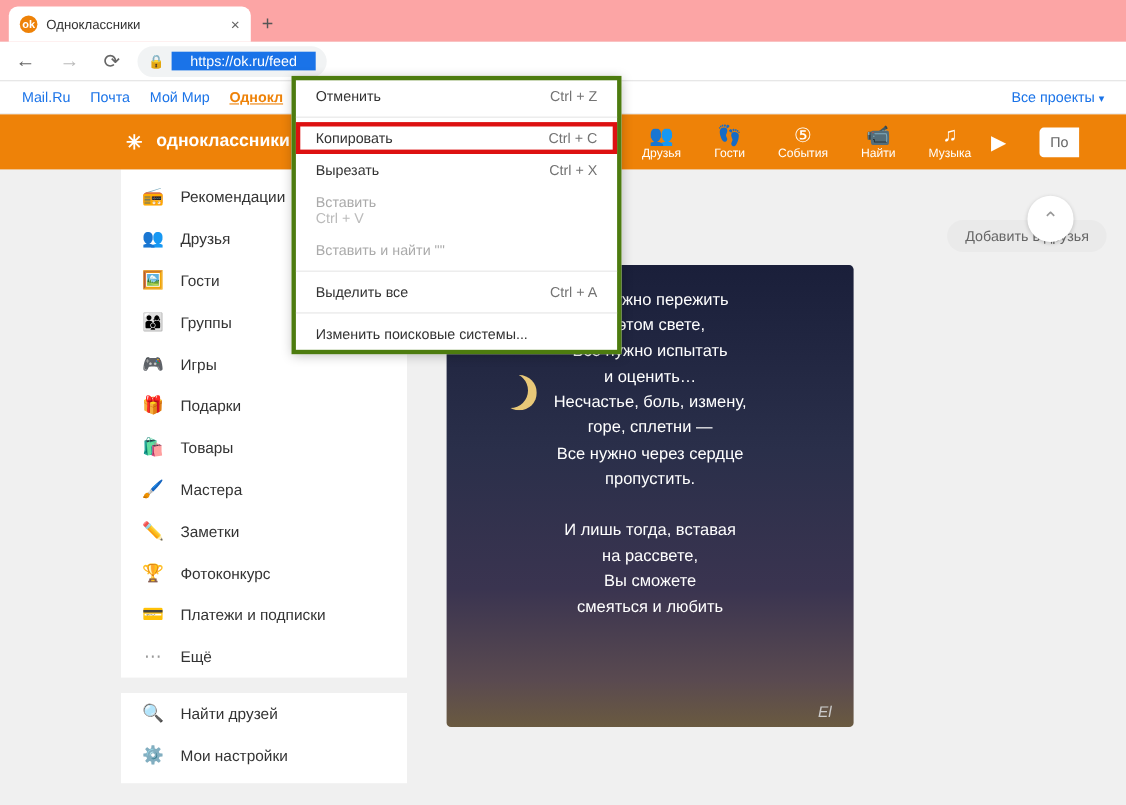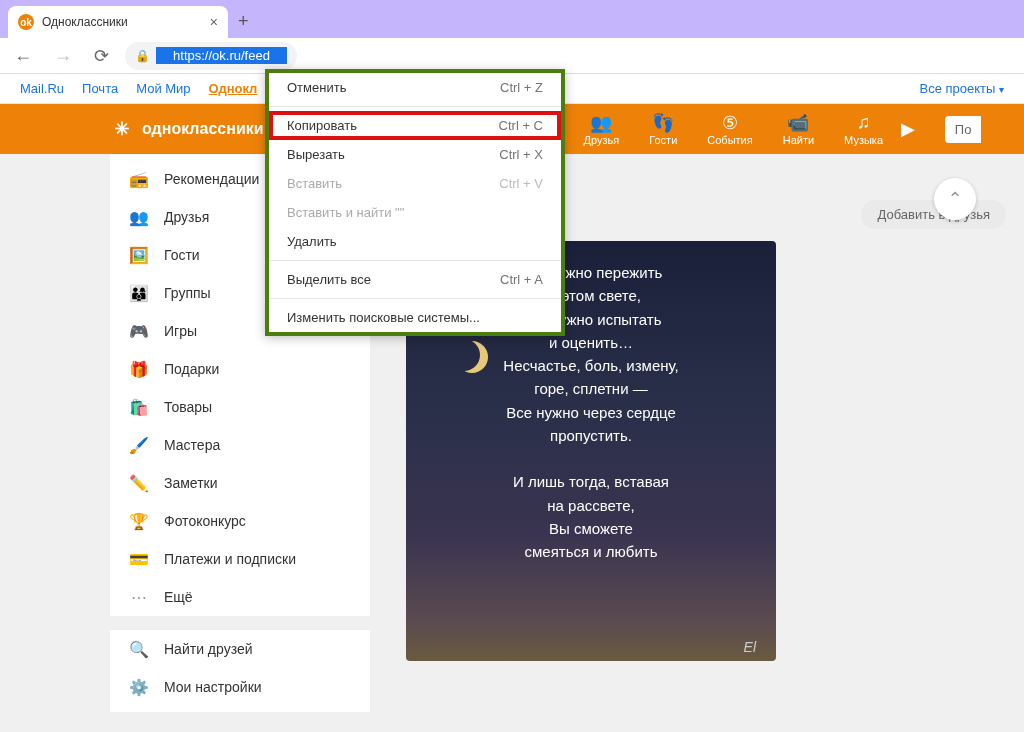--- a/index.html
+++ b/index.html
@@ -1,19 +1,19 @@
 <!DOCTYPE html>
 <html><head>
 <meta charset="utf-8">
 <style>
 * { margin: 0; padding: 0; box-sizing: border-box; }
 body { font-family: Arial, sans-serif; background: #f0f0f0; width: 1024px; height: 732px; overflow: hidden; position: relative; }
 
 
-.browser-top { background: #c4b5fd; height: 38px; display: flex; align-items: flex-end; padding: 0 8px; }
+.browser-top { background: #fca5a5; height: 38px; display: flex; align-items: flex-end; padding: 0 8px; }
 .tab { background: #fff; border-radius: 8px 8px 0 0; height: 32px; display: flex; align-items: center; padding: 0 10px; gap: 8px; min-width: 220px; }
 .tab-icon { width: 16px; height: 16px; background: #ee8208; border-radius: 50%; display: flex; align-items: center; justify-content: center; color: #fff; font-size: 10px; font-weight: bold; }
 .tab-title { font-size: 12px; color: #333; flex: 1; }
 .tab-close { color: #666; font-size: 14px; cursor: pointer; }
 .new-tab { color: #555; font-size: 18px; margin-left: 10px; padding-bottom: 6px; cursor: pointer; }
 
 .addr-bar { background: #fff; height: 36px; display: flex; align-items: center; padding: 0 8px; gap: 10px; border-bottom: 1px solid #ddd; }
 .nav-btn { color: #666; font-size: 18px; padding: 4px 6px; cursor: pointer; }
 .nav-btn.disabled { color: #bbb; }
 .url-box { display: flex; align-items: center; background: #f1f3f4; border-radius: 14px; height: 28px; padding: 0 10px; flex: 0 0 auto; }
@@ -50,21 +50,21 @@
 .add-friend-btn { background: #eaeaea; color: #666; border-radius: 16px; padding: 7px 16px; font-size: 13px; cursor: pointer; margin-left: auto; margin-top: 28px; }
 
 .post-image { width: 370px; height: 420px; background: linear-gradient(to bottom, #1a1f3a 0%, #2a2f4a 40%, #3a3450 70%, #5a4a50 90%, #6a5a40 100%); position: relative; border-radius: 4px; margin-left: 18px; overflow: hidden; }
 .moon { position: absolute; left: 50px; top: 100px; width: 32px; height: 32px; border-radius: 50%; box-shadow: inset -8px -2px 0 0 #e8c878; }
 .post-text { position: absolute; top: 20px; left: 0; right: 0; text-align: center; color: #fff; font-family: Verdana, sans-serif; font-size: 15px; line-height: 1.55; padding: 0 14px; white-space: pre-line; }
 .sig { position: absolute; bottom: 6px; right: 20px; color: #ccc; font-style: italic; font-size: 14px; }
 
 
 .ctx-menu { position: absolute; left: 265px; top: 69px; width: 300px; background: #fff; box-shadow: 0 2px 10px rgba(0,0,0,0.25); border: 4px solid #4d7c0f; font-size: 13px; z-index: 100; }
 .ctx-item { display: flex; justify-content: space-between; padding: 7px 18px; color: #333; cursor: pointer; }
-.ctx-item.disabled { color: #aaa; cursor: default; }
+.ctx-item.disabled { color: #aaa; cursor: default; flex-direction: column; }
 .ctx-item.highlighted { outline: 4px solid #d11; outline-offset: -4px; }
 .ctx-sep { height: 1px; background: #e5e5e5; margin: 4px 0; }
 .ctx-shortcut { color: #737373; }
 .ctx-item.disabled .ctx-shortcut { color: #bbb; }
 
 
 .scroll-up { position: absolute; right: 48px; top: 178px; width: 42px; height: 42px; border-radius: 50%; background: #fff; box-shadow: 0 1px 4px rgba(0,0,0,0.2); display: flex; align-items: center; justify-content: center; color: #999; font-size: 18px; cursor: pointer; }
 </style>
 </head>
 <body>
@@ -236,24 +236,20 @@
       <span class="ctx-shortcut">Ctrl + X</span>
     </div>
     <div class="ctx-item disabled">
       <span>Вставить</span>
       <span class="ctx-shortcut">Ctrl + V</span>
     </div>
     <div class="ctx-item disabled">
       <span>Вставить и найти ""</span>
       <span class="ctx-shortcut"></span>
     </div>
-    <div class="ctx-item">
-      <span>Удалить</span>
-      <span class="ctx-shortcut"></span>
-    </div>
     <div class="ctx-sep"></div>
     <div class="ctx-item">
       <span>Выделить все</span>
       <span class="ctx-shortcut">Ctrl + A</span>
     </div>
     <div class="ctx-sep"></div>
     <div class="ctx-item">
       <span>Изменить поисковые системы...</span>
       <span class="ctx-shortcut"></span>
     </div>

